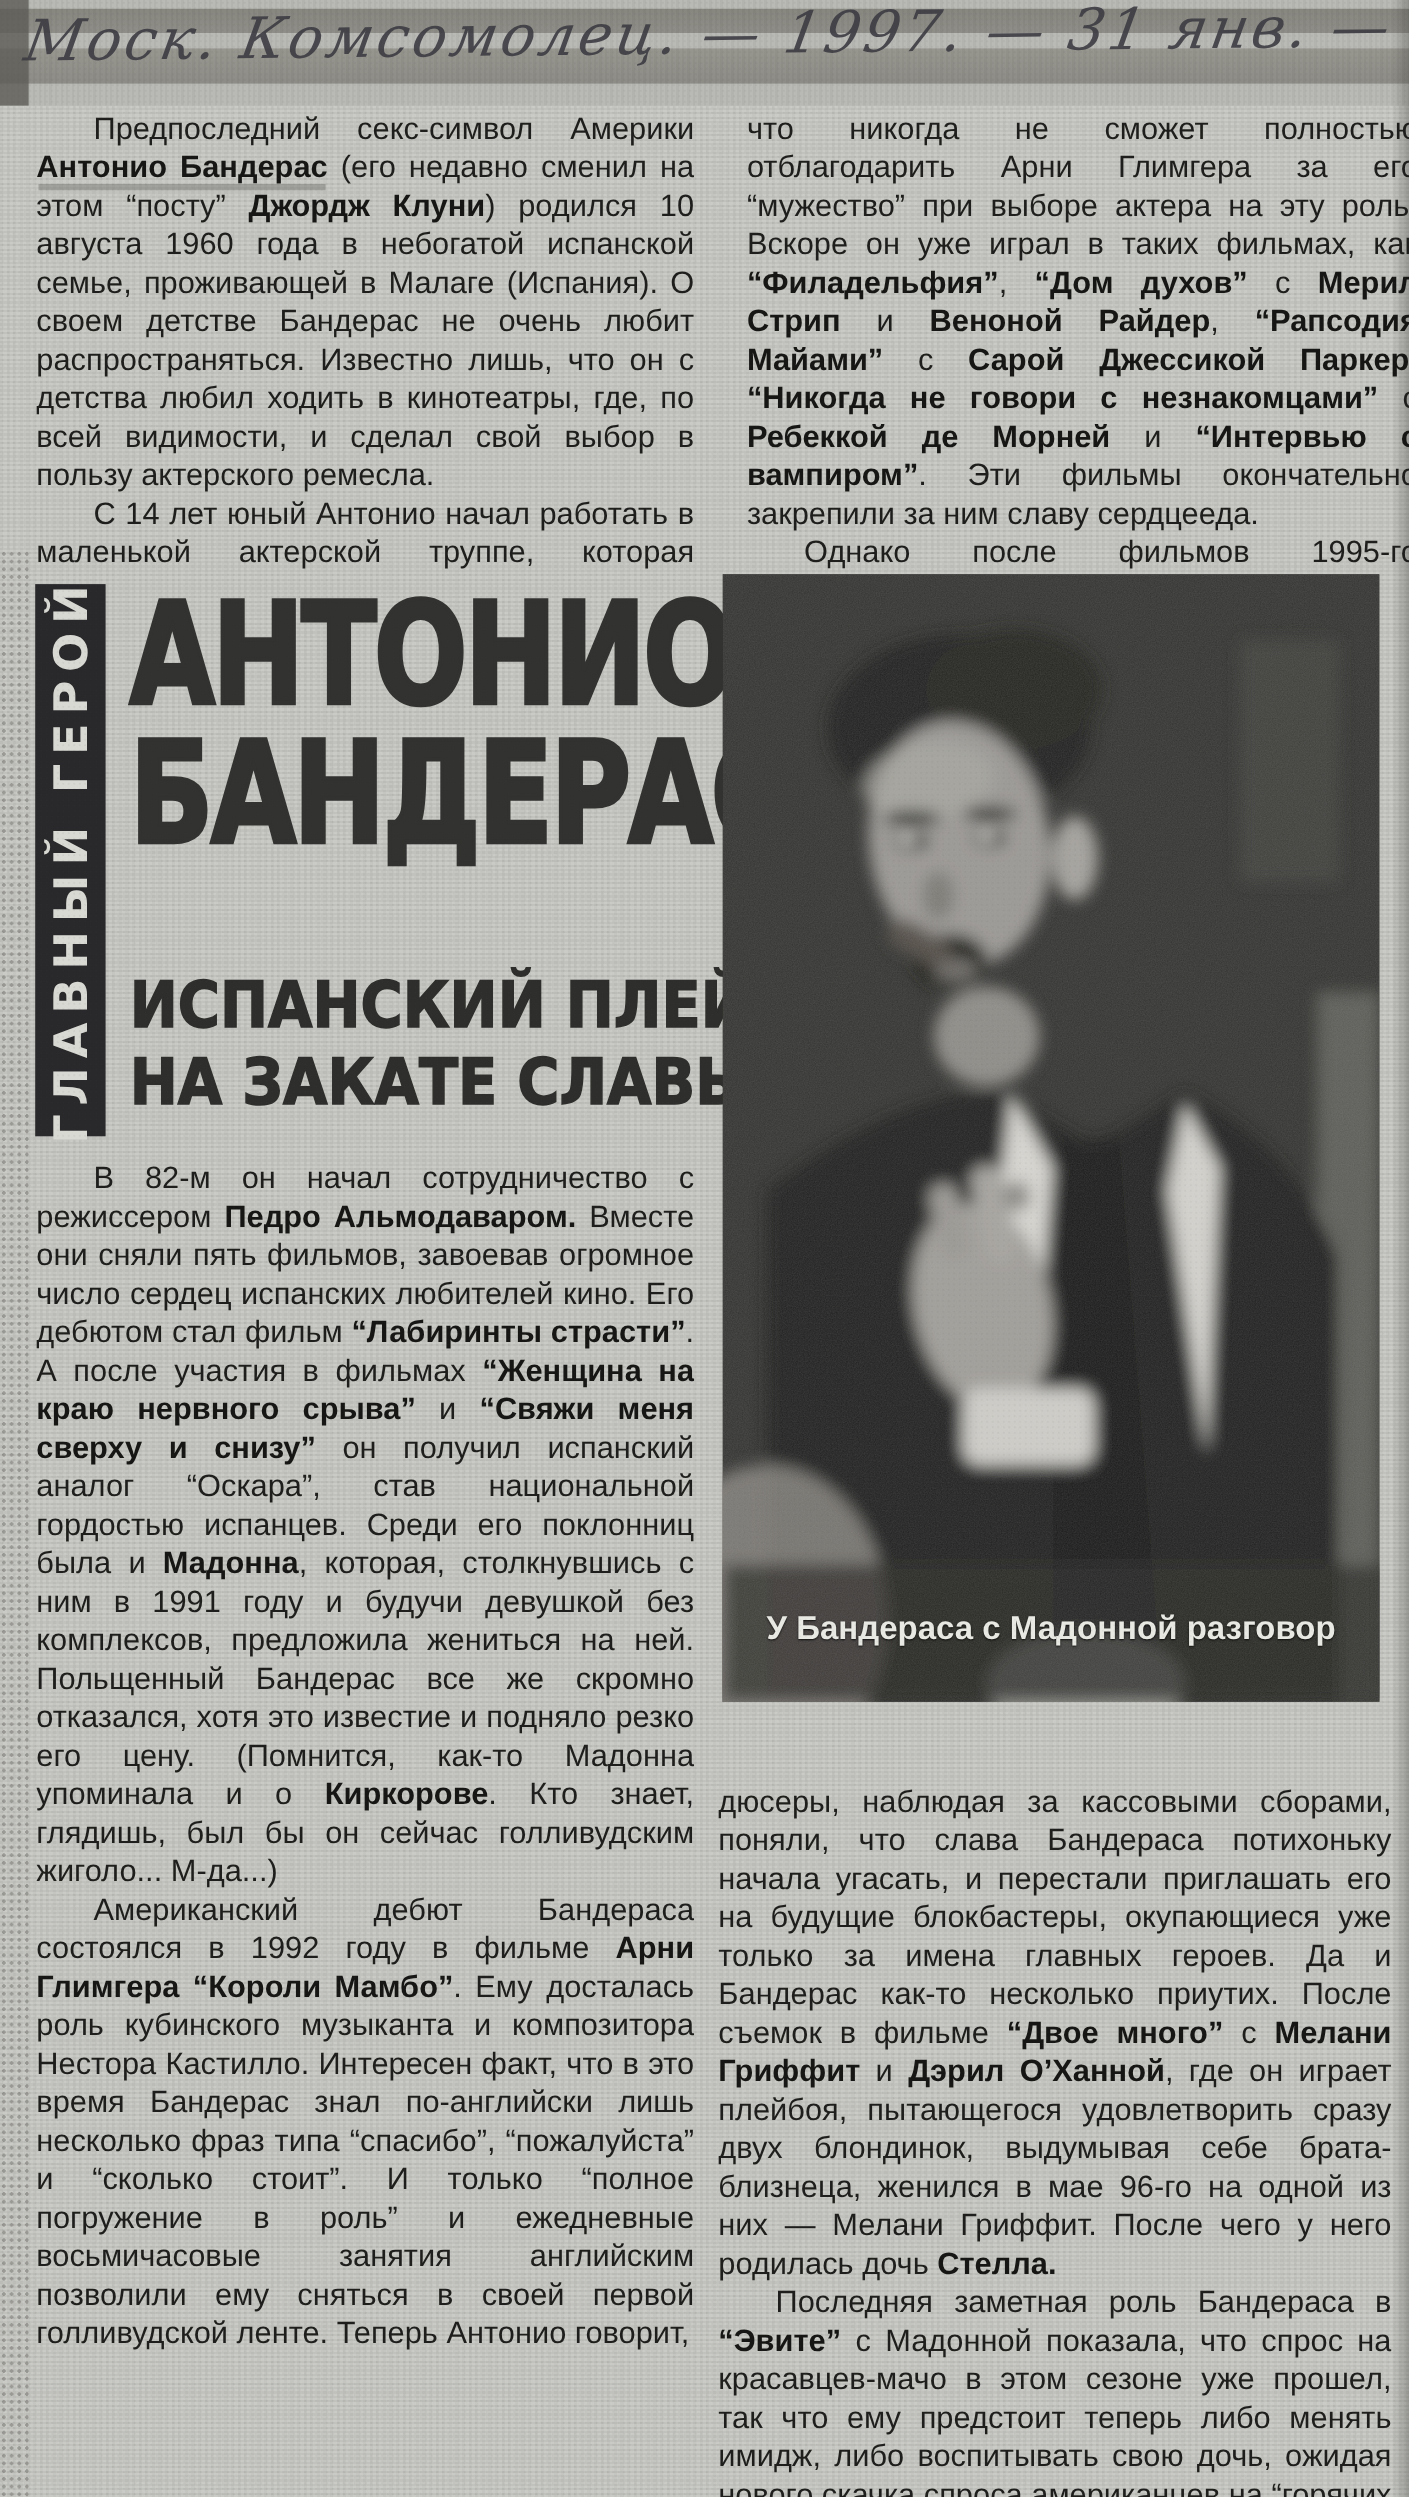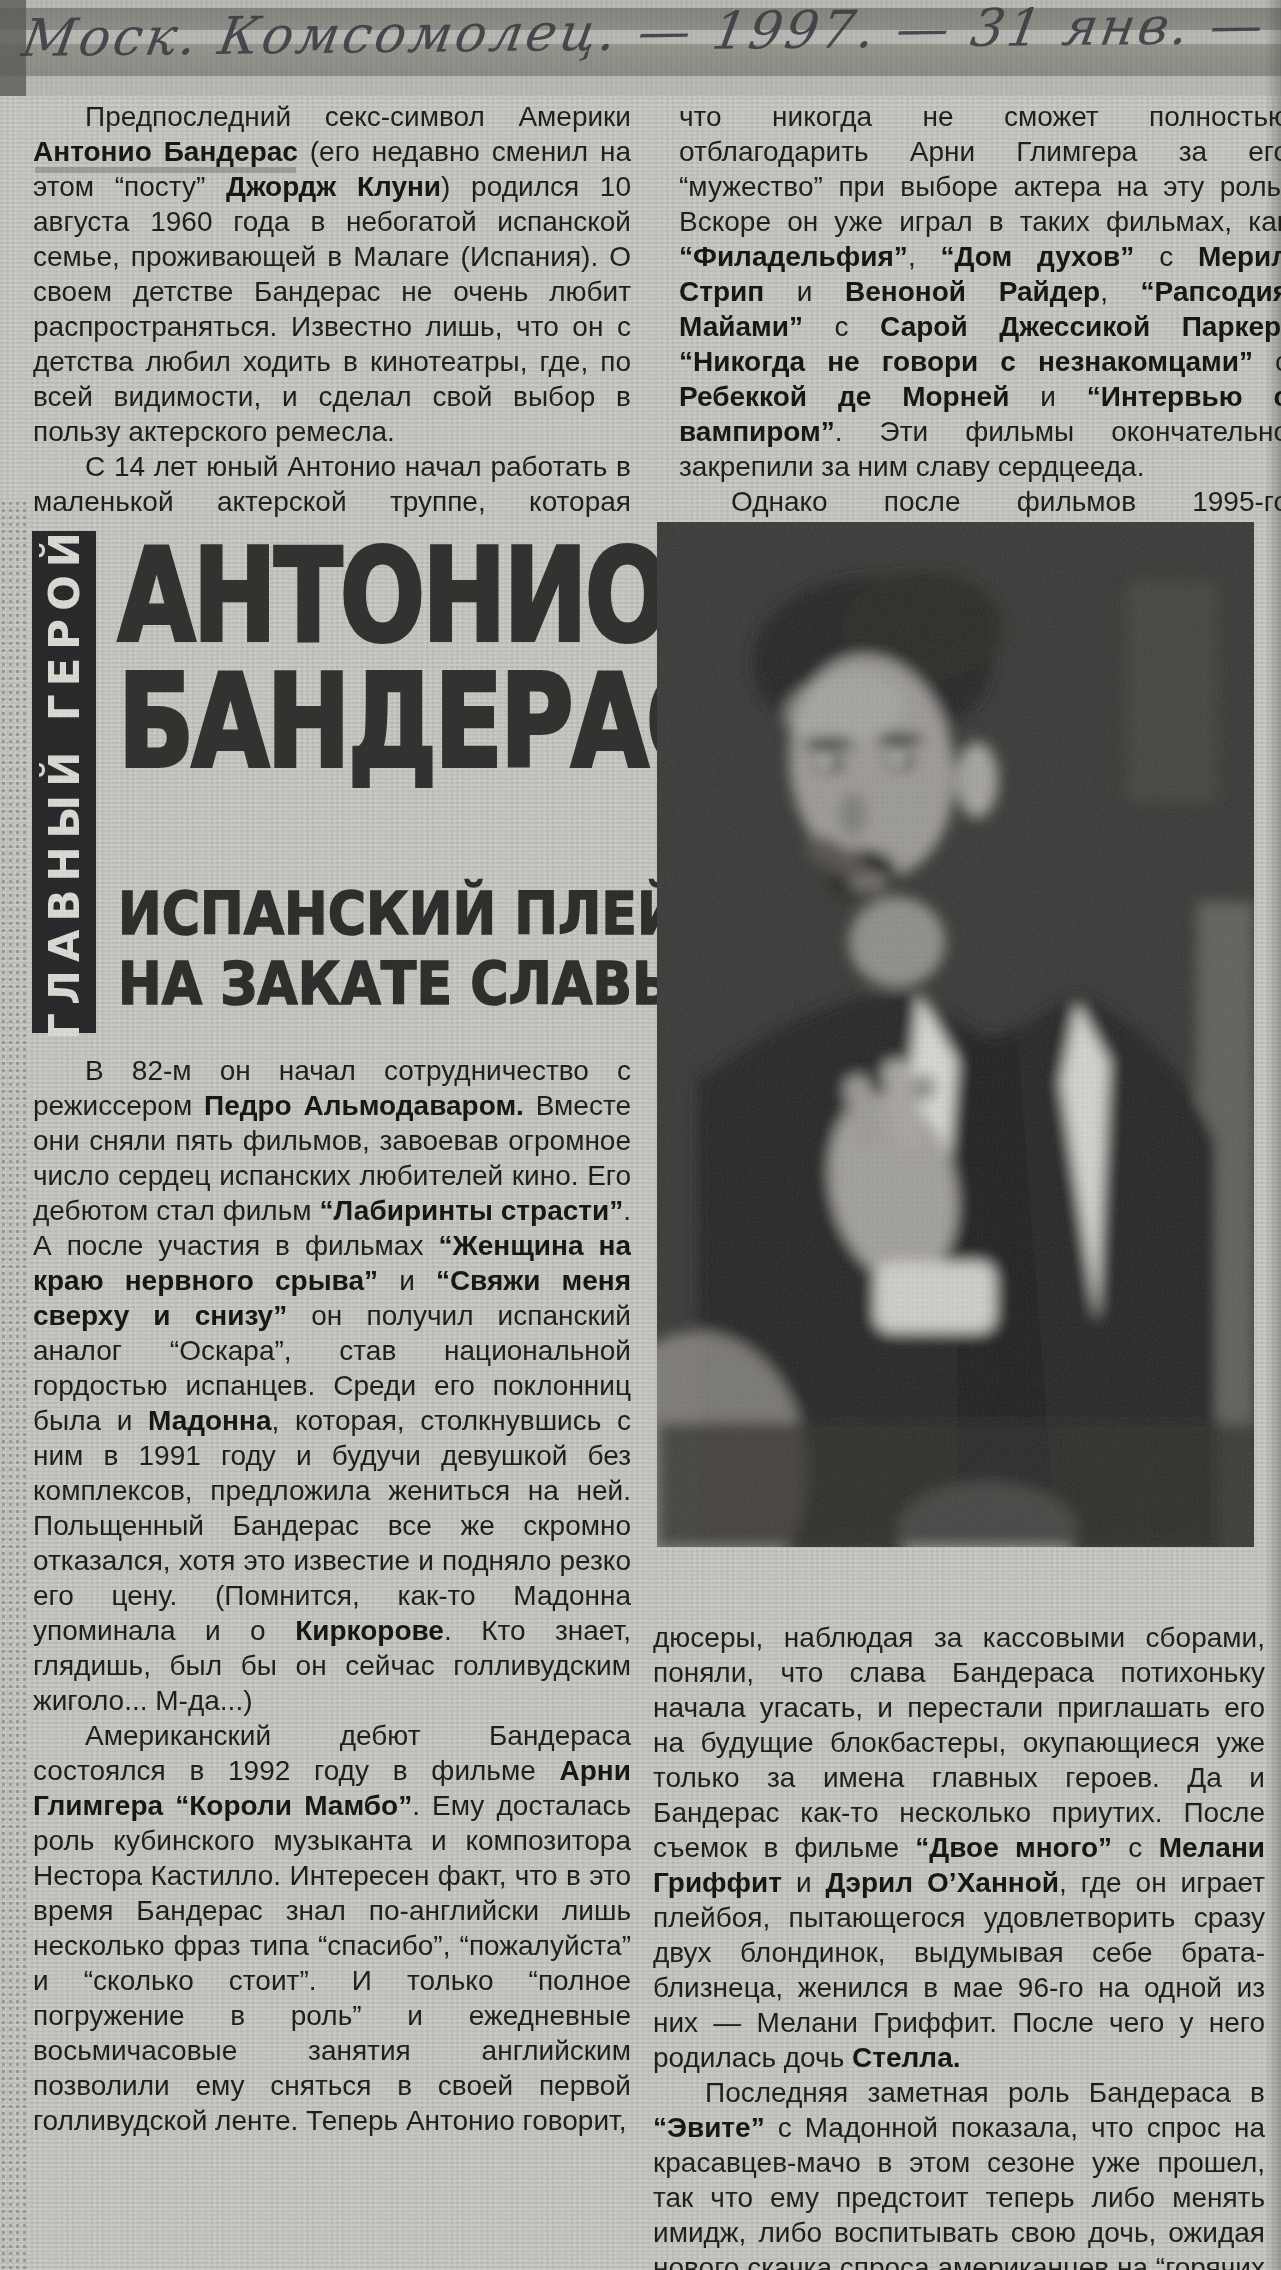--- a/index.html
+++ b/index.html
@@ -195,20 +195,21 @@
         <rect x="218" y="740" width="120" height="70" rx="16" fill="#cfcec9"></rect>
 
         <ellipse cx="40" cy="950" rx="110" ry="140" fill="#8d8b86" opacity="0.8"></ellipse>
         <ellipse cx="330" cy="1010" rx="90" ry="50" fill="#b1afaa" opacity="0.7"></ellipse>
 
         <rect x="0" y="900" width="597" height="125" fill="#2c2c2a" opacity="0.75"></rect>
       </g>
       <rect width="597" height="1025" filter="url(#grain)" opacity="0.5"></rect>
     </svg>
     <div id="photo-caption">
+      <div>У Бандераса с Мадонной разговор</div>
     </div>
   </div>
 
   <div class="col" id="col-right-bottom">
     <p>дюсеры, наблюдая за кассовыми сборами, поняли, что слава Бандераса потихоньку начала угасать, и перестали приглашать его на будущие блокбастеры, окупающиеся уже только за имена главных героев. Да и Бандерас как-то несколько приутих. После съемок в фильме <b>“Двое много”</b> с <b>Мелани Гриффит</b> и <b>Дэрил О’Ханной</b>, где он играет плейбоя, пытающегося удовлетворить сразу двух блондинок, выдумывая себе брата-близнеца, женился в мае 96-го на одной из них — Мелани Гриффит. После чего у него родилась дочь <b>Стелла.</b></p>
     <p class="ind">Последняя заметная роль Бандераса в <b>“Эвите”</b> с Мадонной показала, что спрос на красавцев-мачо в этом сезоне уже прошел, так что ему предстоит теперь либо менять имидж, либо воспитывать свою дочь, ожидая нового скачка спроса американцев на “горячих испанских парней”.</p>
   </div>
 
 </div>
 

